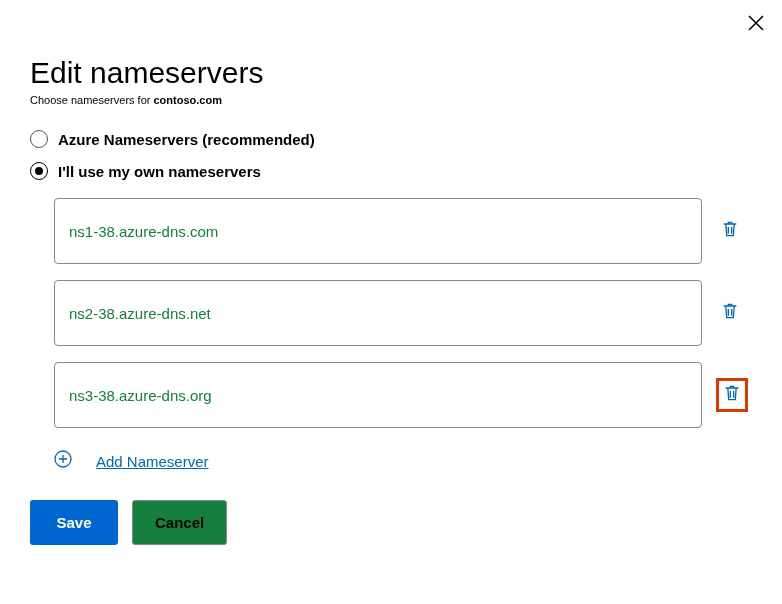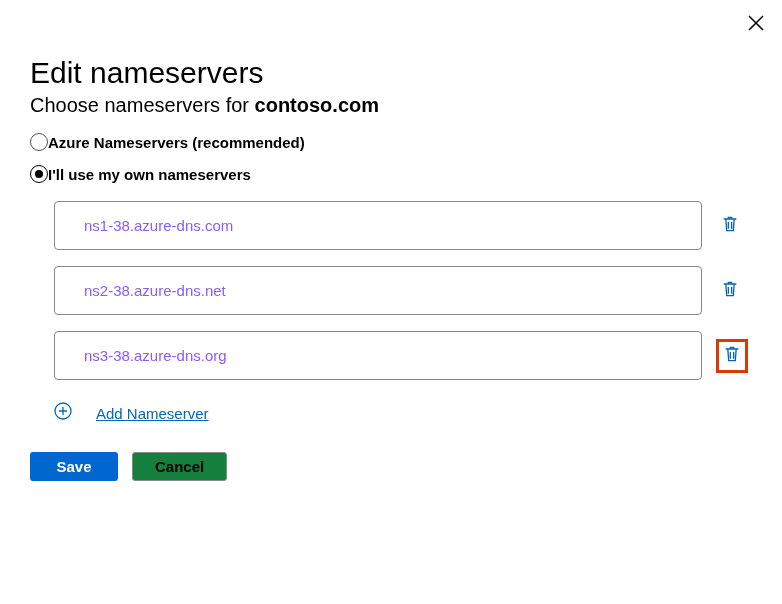--- a/index.html
+++ b/index.html
@@ -25,36 +25,36 @@
       line-height: 1;
       color: #000;
     }
     .title {
       font-size: 30px;
       font-weight: 400;
       margin-top: 26px;
       margin-bottom: 4px;
     }
     .subtitle {
-      font-size: 20px;
-      margin-bottom: 16px;
+      font-size: 11px;
+      margin-bottom: 24px;
     }
     .subtitle .domain-name {
       font-weight: 700;
     }
     .radio-group {
       display: flex;
       flex-direction: column;
       gap: 14px;
       margin-bottom: 18px;
     }
     .radio-row {
       display: flex;
       align-items: center;
-      gap: 0;
+      gap: 10px;
       cursor: pointer;
     }
     .radio-outer {
       width: 18px;
       height: 18px;
       border: 1px solid #555;
       border-radius: 50%;
       display: flex;
       align-items: center;
       justify-content: center;
@@ -84,26 +84,26 @@
       margin-left: 24px;
       margin-bottom: 22px;
     }
     .ns-row {
       display: flex;
       align-items: center;
       gap: 14px;
     }
     .ns-input {
       flex: 0 0 648px;
-      height: 49px;
+      height: 66px;
       border: 1px solid #888;
       border-radius: 4px;
-      padding: 0 29px;
-      font-size: 15px;
-      color: #8b5cf6;
+      padding: 0 14px;
+      font-size: 15px;
+      color: #15803d;
       outline: none;
       background: #fff;
     }
     .trash-wrap {
       width: 28px;
       height: 28px;
       display: flex;
       align-items: center;
       justify-content: center;
       cursor: pointer;
@@ -124,21 +124,21 @@
     .add-label {
       color: #0067b8;
       text-decoration: underline;
       font-size: 15px;
     }
     .btn-row {
       display: flex;
       gap: 14px;
     }
     .btn {
-      height: 29px;
+      height: 45px;
       padding: 0 22px;
       border-radius: 3px;
       font-size: 15px;
       font-weight: 600;
       cursor: pointer;
       display: flex;
       align-items: center;
       justify-content: center;
     }
     .btn-primary {

